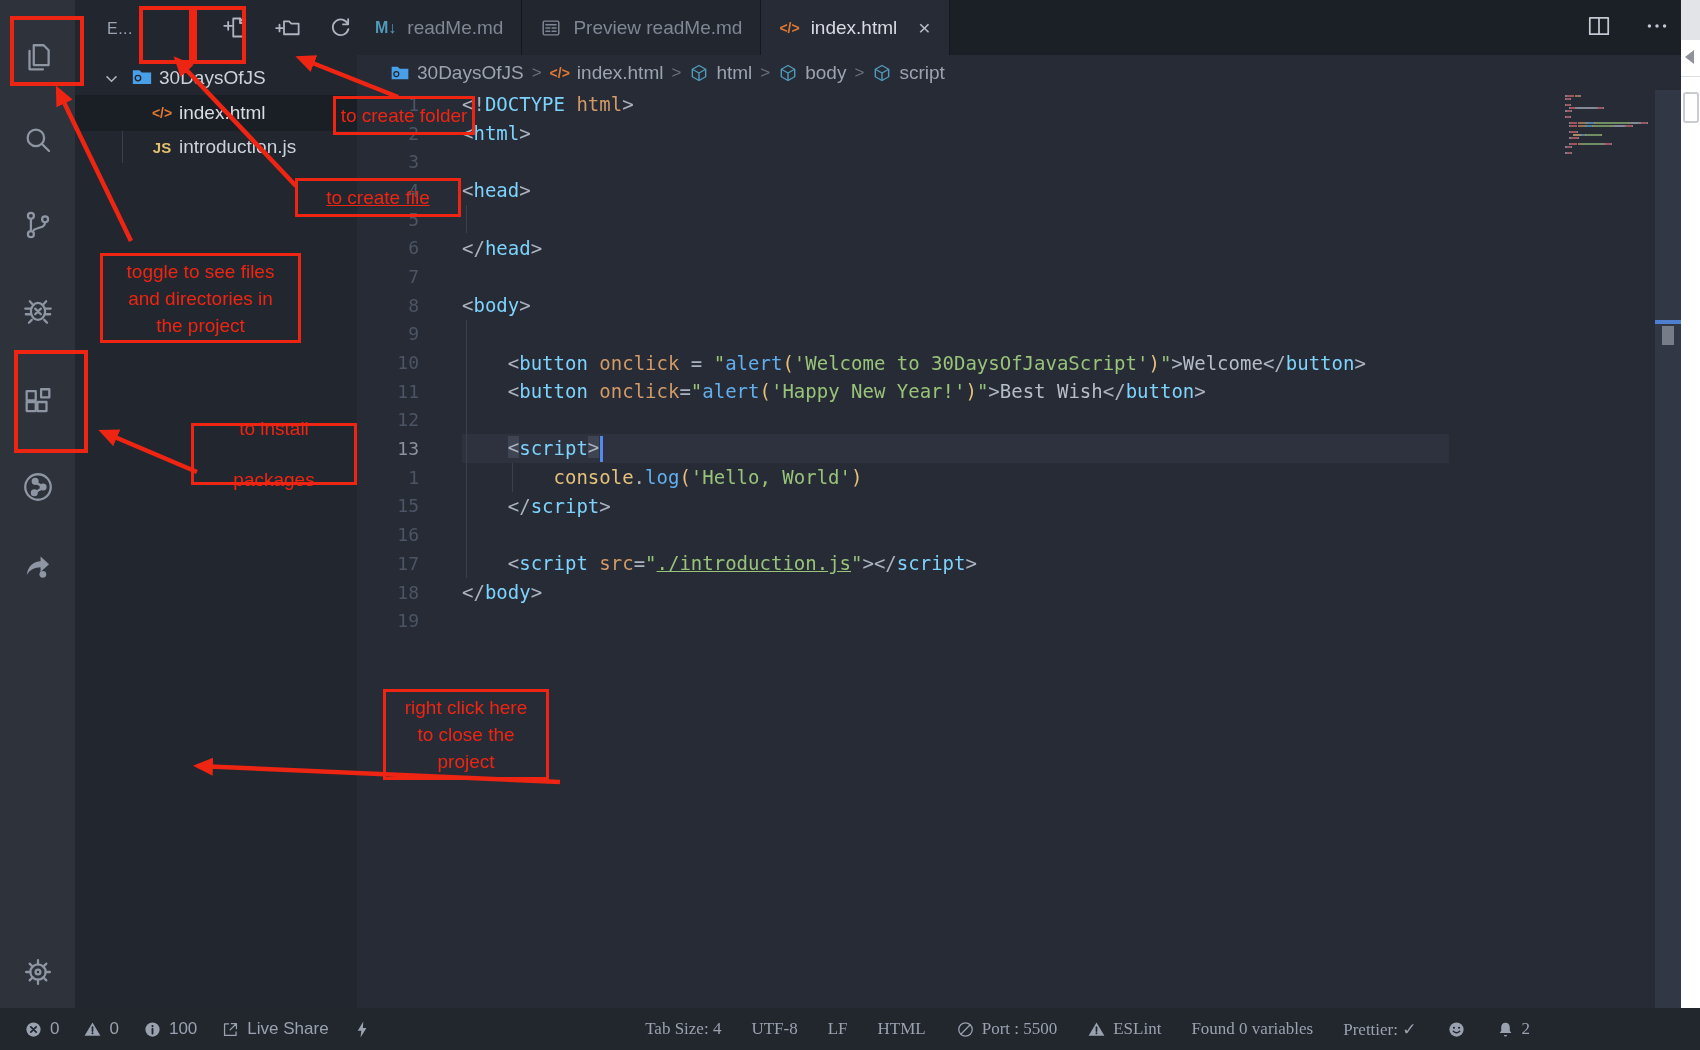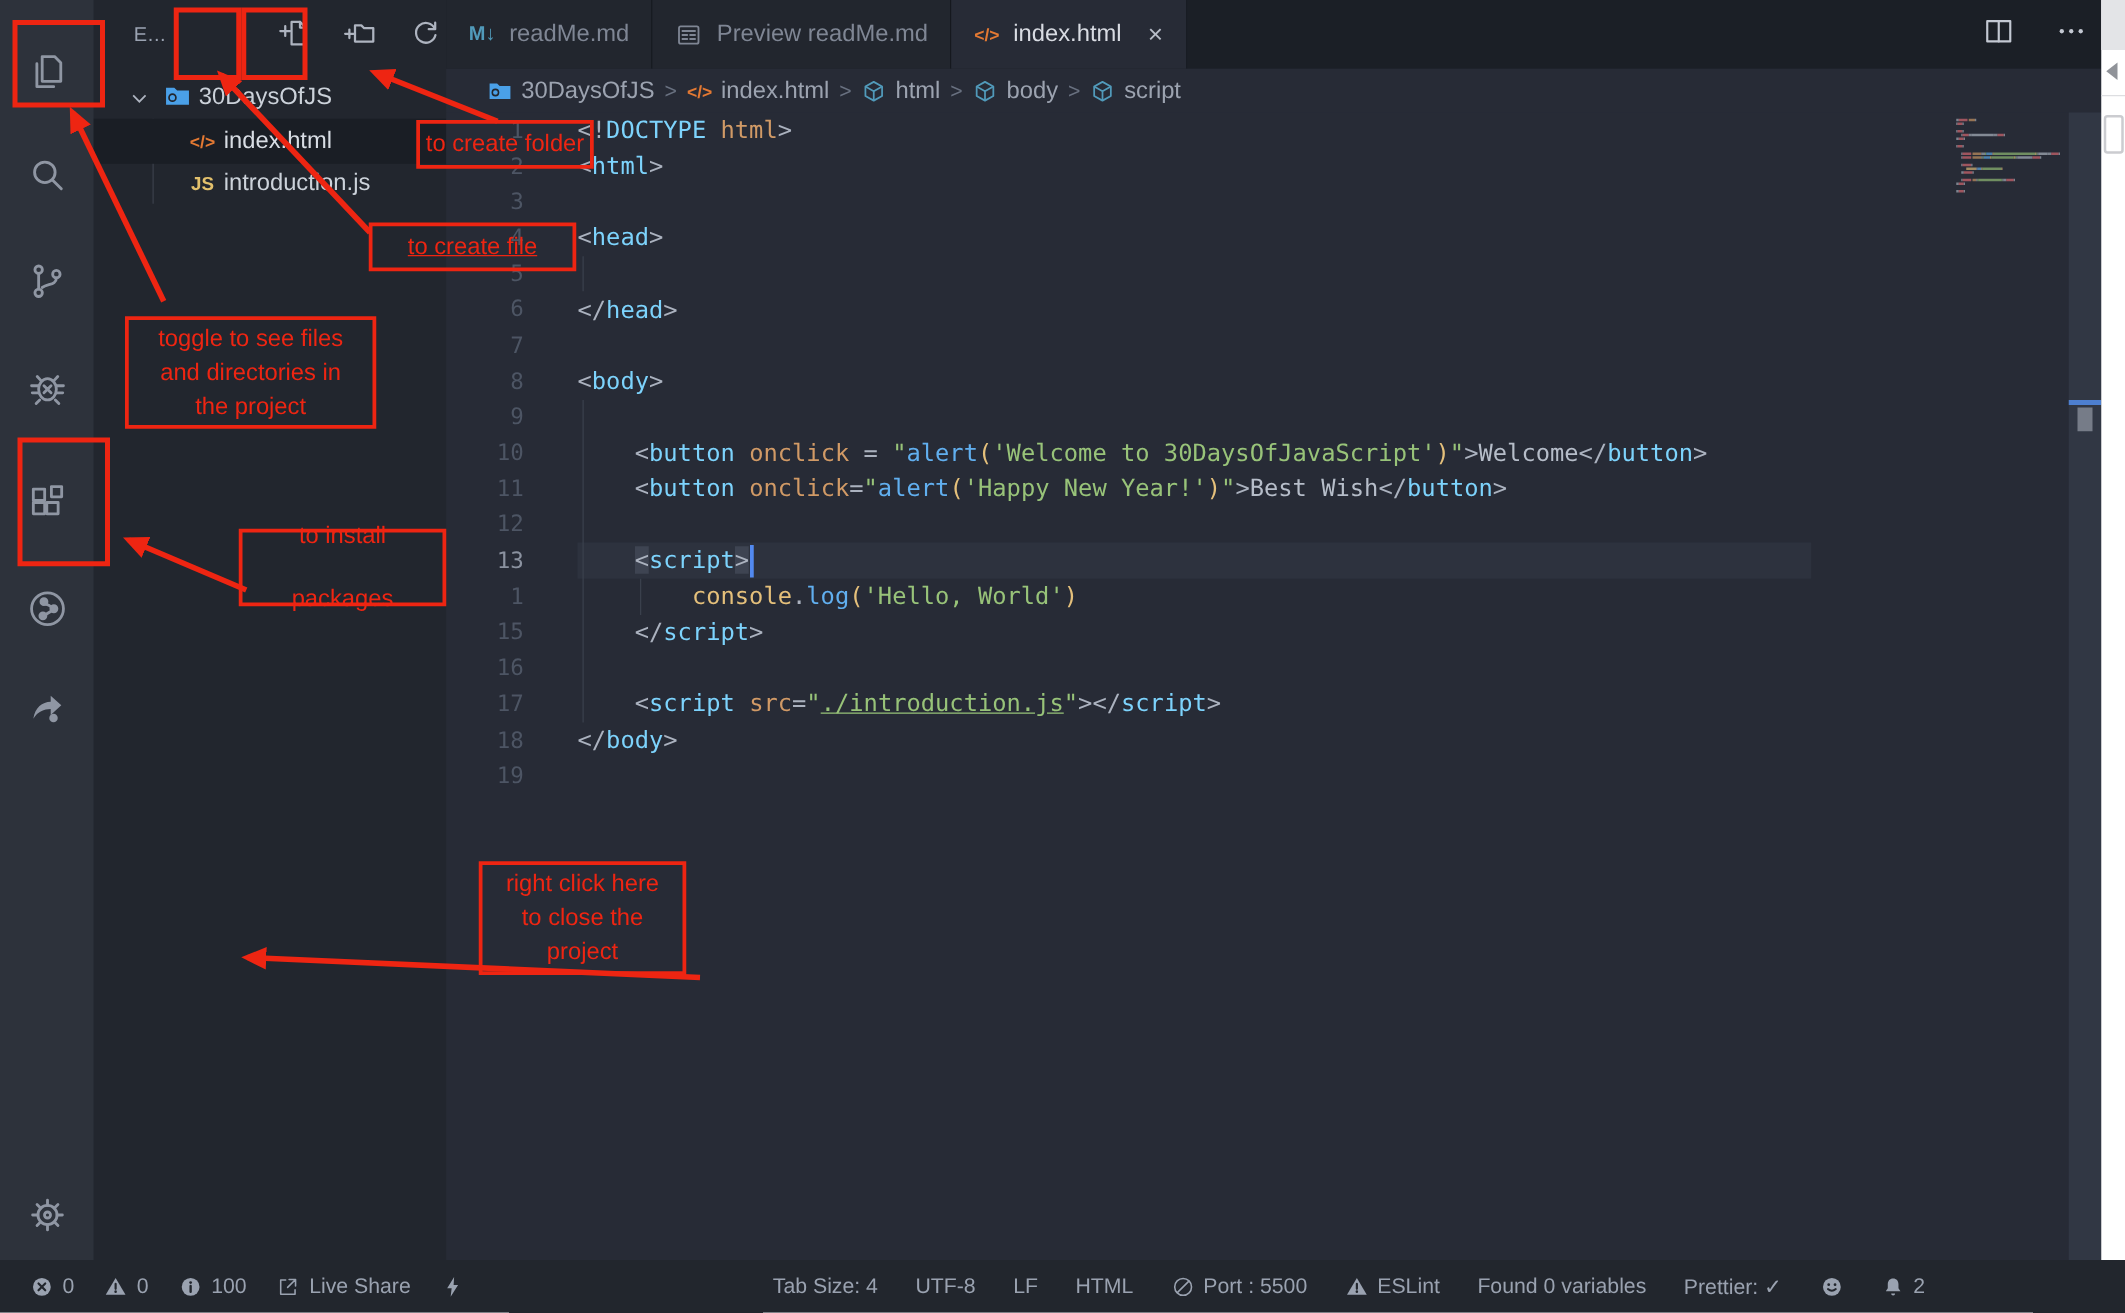--- a/index.html
+++ b/index.html
@@ -65,21 +65,21 @@
   #right-strip{left:1681px;top:0;width:19px;height:1008px;background:#fff;}
   #rs-top{position:absolute;left:0;top:0;width:19px;height:40px;background:#e3e4e7;}
   #rs-tri{position:absolute;left:4px;top:50px;width:0;height:0;border-top:7px solid transparent;border-bottom:7px solid transparent;border-right:9px solid #909399;}
   #rs-line{position:absolute;left:0;top:76px;width:19px;height:1px;background:#dddee1;}
   #rs-box{position:absolute;left:2px;top:92px;width:12px;height:27px;border:2px solid #cbccd0;border-radius:3px;}
 
   
   #status-bar{left:0;top:1008px;width:1700px;height:42px;background:#22262d;color:#9aa2b0;font-size:17px;}
   .sb-group{position:absolute;top:0;height:42px;display:flex;align-items:center;}
   #sb-left{left:24px;gap:24px;}
-  #sb-right{right:160px;gap:30px;}
+  #sb-right{right:170px;gap:30px;font-family:Liberation Serif, serif;}
   .sb-item{display:flex;align-items:center;gap:7px;}
   .sb-item svg{width:19px;height:19px;display:block;}
 
   
   #anno-svg{left:0;top:0;width:1700px;height:1050px;pointer-events:none;z-index:50;}
   .anno-box{position:absolute;border:4px solid #ee2512;z-index:49;pointer-events:none;}
   .anno-label{position:absolute;border:3px solid #ee2512;color:#ee2512;z-index:51;display:flex;flex-direction:column;
     align-items:center;justify-content:center;font-size:19px;line-height:27px;pointer-events:none;text-align:center;}
 </style>
 <style>.tk-p{color:#abb2bf;}.tk-t{color:#7dd3fc;}.tk-a{color:#d19a66;}.tk-s{color:#98c379;}.tk-f{color:#61afef;}.tk-y{color:#e5c07b;}.tk-o{color:#e5c07b;}.tk-n{color:#b6bdc9;}.tk-l{color:#98c379;}.tk-hl{color:#abb2bf;}</style></head>

